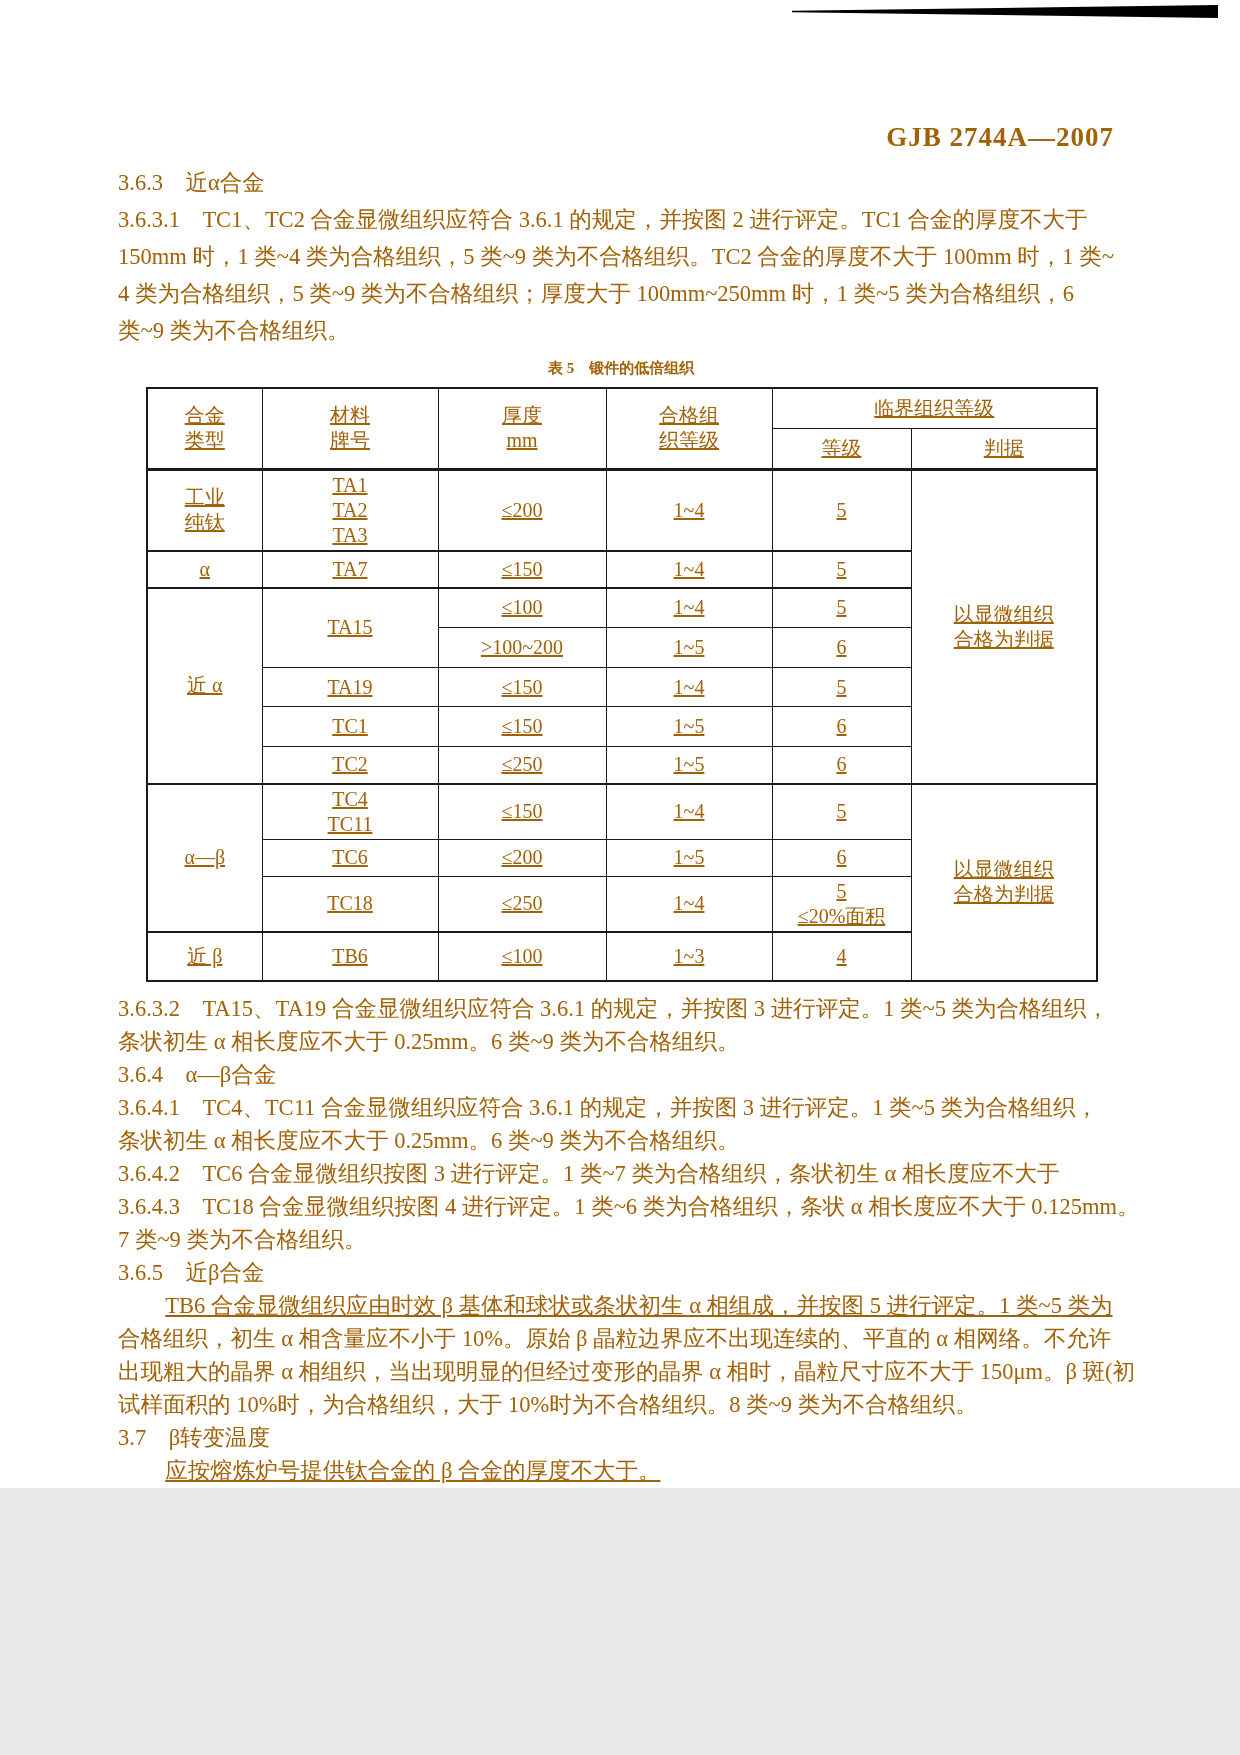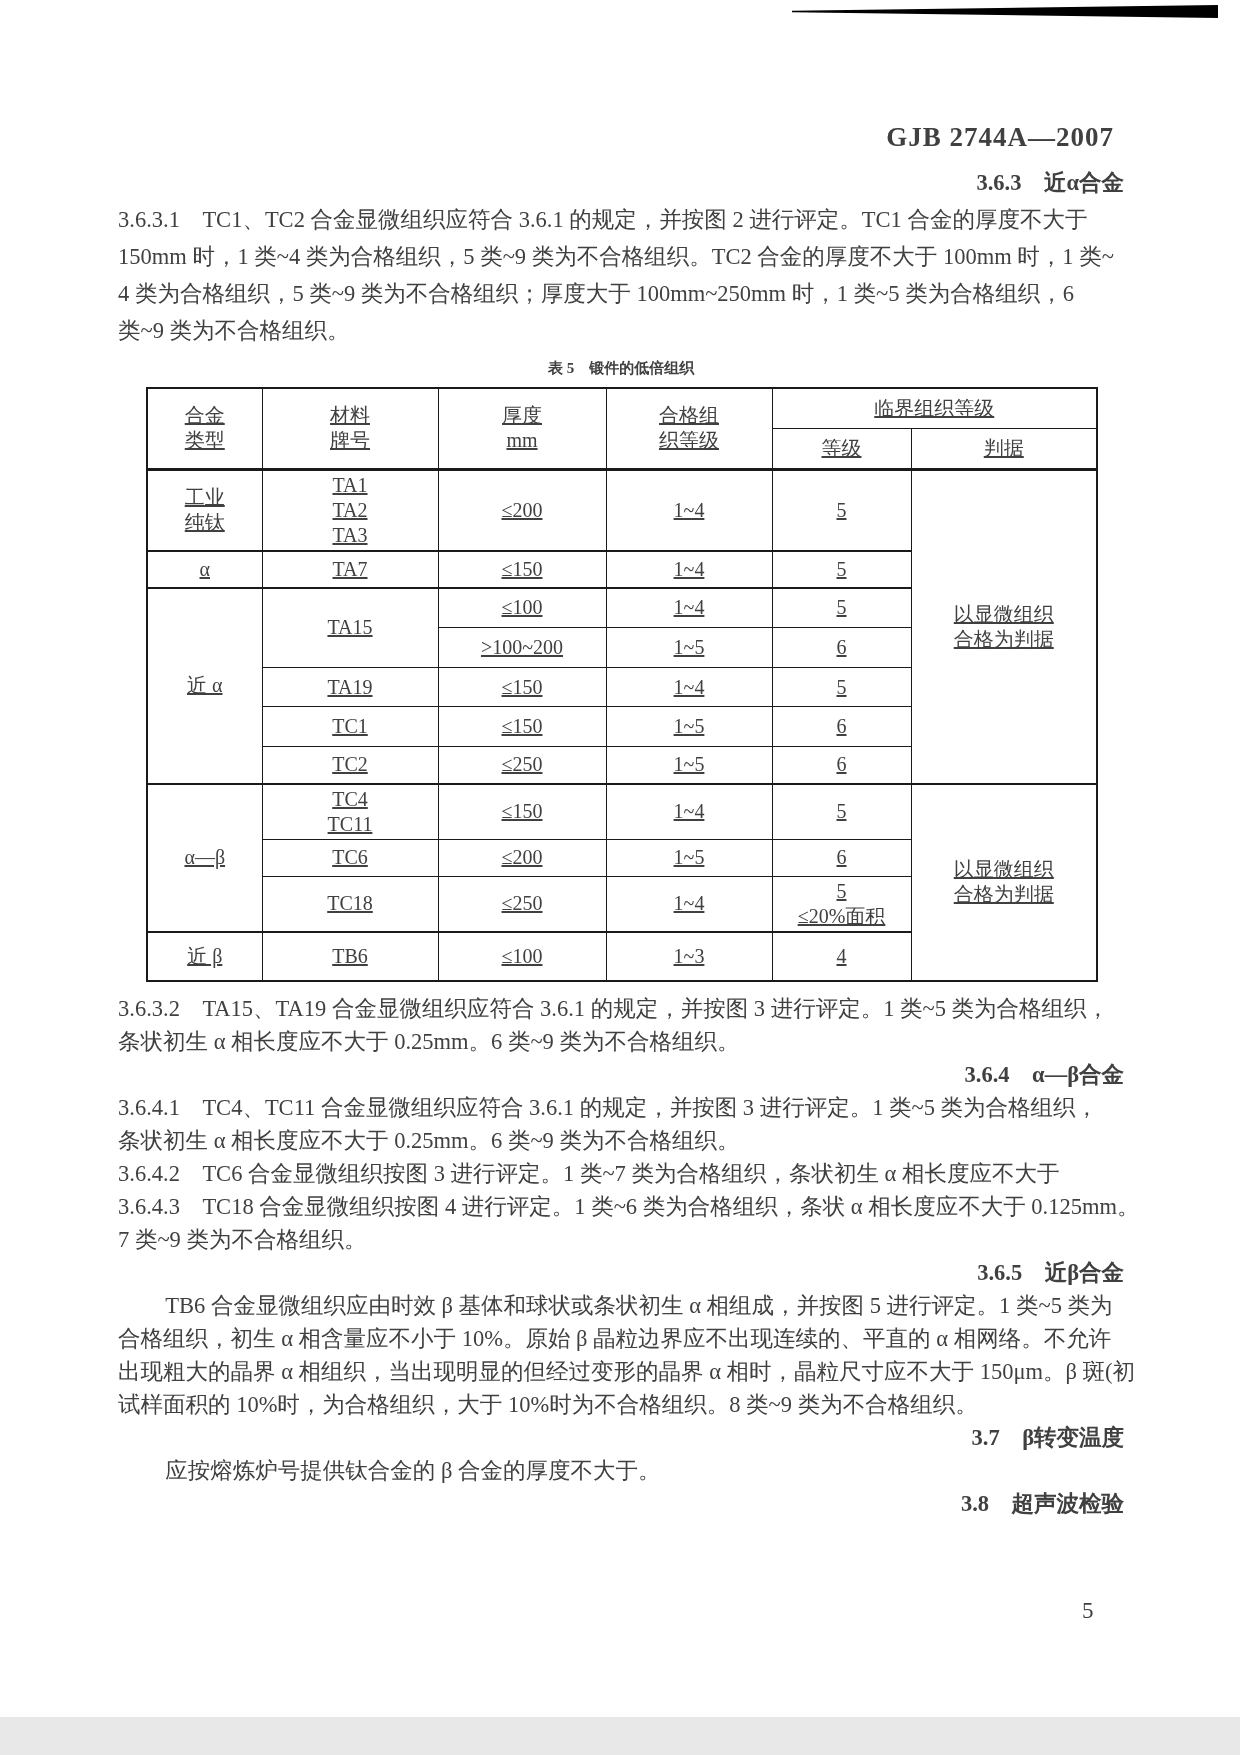--- a/index.html
+++ b/index.html
@@ -1,41 +1,41 @@
 <!DOCTYPE html>
 <html><head>
 <meta charset="utf-8">
 <style>
   html,body{margin:0;padding:0;background:#e8e8e8;}
   .page{
     position:relative;
-    width:1240px;height:1717px;
+    width:1240px;height:1488px;
     background:#ffffff;
     font-family:"Liberation Serif","DejaVu Serif",serif;
-    color:#404040;
+    color:#a16207;
     overflow:hidden;
   }
   .topline{
     position:absolute;left:792px;top:5px;width:426px;height:13px;
     background:#000;
     clip-path:polygon(0 44%,100% 0,100% 100%,0 56%);
   }
   .doc-number{
     position:absolute;top:122px;right:126px;
     font-size:27px;font-weight:bold;letter-spacing:1px;
     white-space:nowrap;
   }
   .content{
     position:absolute;left:118px;top:164px;width:1006px;
   }
   .line{font-size:22.5px;line-height:37px;white-space:nowrap;}
   .after-table .line{line-height:33px;}
-  .heading{font-weight:bold;text-align:right;}
+  .heading{font-weight:normal;}
   .para{margin:0;}
-  .indent-first .line:first-child{text-indent:2.1em;}
+  .indent-first .line:first-child{text-indent:2.1em;text-decoration:underline;}
   .table-title{
     width:950px;margin-left:28px;
     text-align:center;font-weight:bold;
     font-size:15px;line-height:38px;
   }
   table.t5{
     border-collapse:collapse;table-layout:fixed;
     width:950px;margin-left:28px;
     border:2.5px solid #1a1a1a;
   }

